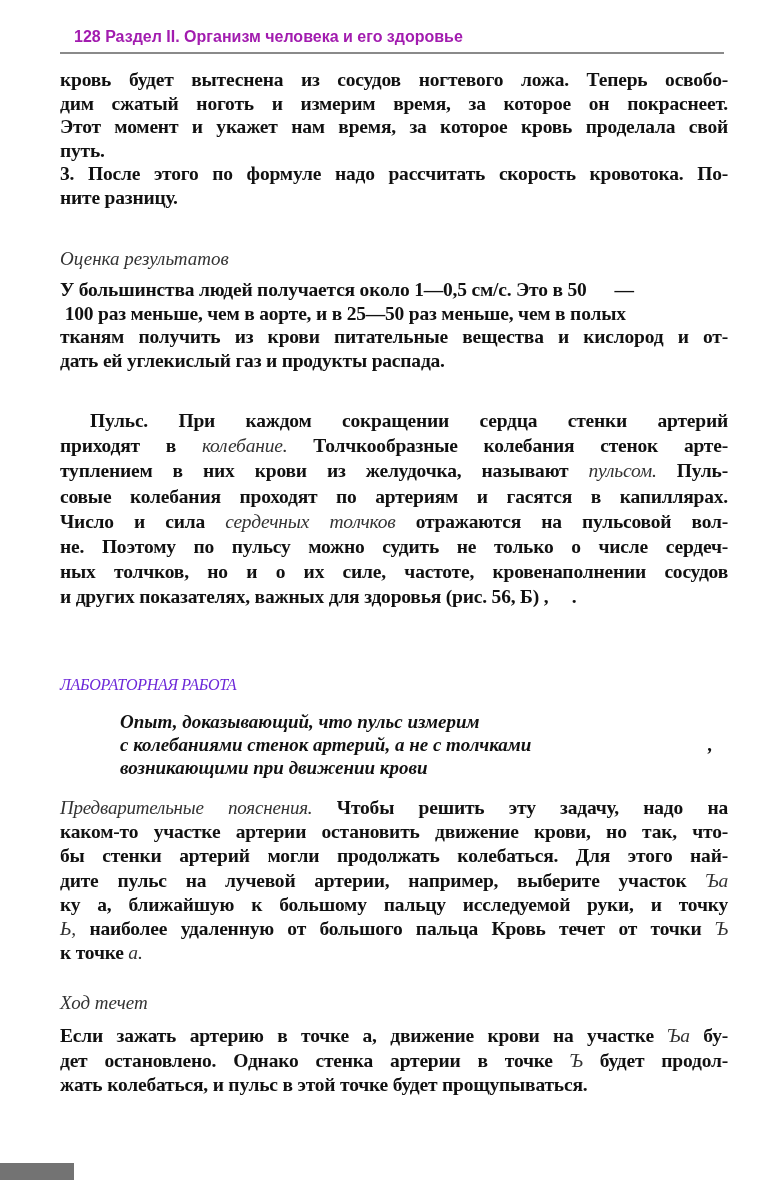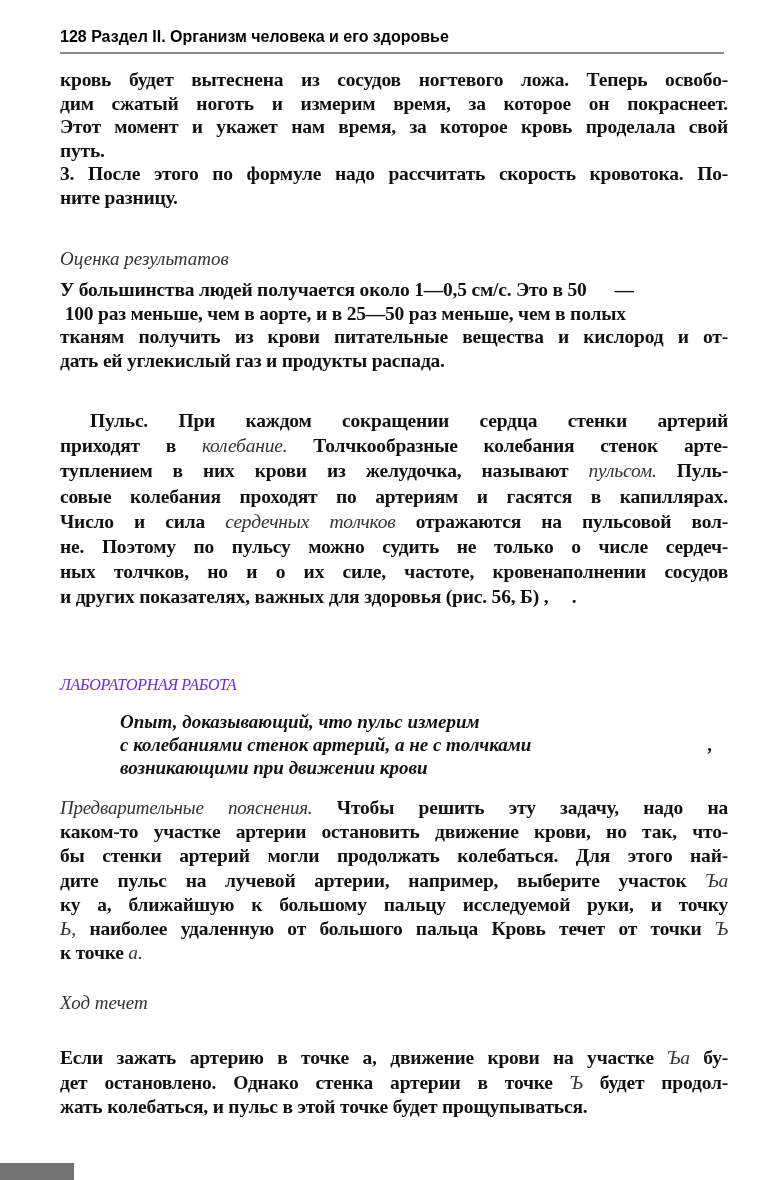--- a/index.html
+++ b/index.html
@@ -1,19 +1,19 @@
 <!DOCTYPE html>
 <html><head>
 <meta charset="utf-8">
 <style>
   html, body { margin: 0; padding: 0; background: #ffffff; }
   body { width: 784px; height: 1180px; position: relative; overflow: hidden;
          font-family: "Liberation Serif", serif; color: #111; }
-  .header { position: absolute; left: 60px; top: 28px; width: 664px; height: 24px;
-            color: #000000; font-family: "Liberation Sans", sans-serif; font-size: 16px;
+  .header { position: absolute; left: 74px; top: 28px; width: 664px; height: 24px;
+            color: #a21caf; font-family: "Liberation Sans", sans-serif; font-size: 16px;
             font-weight: bold; white-space: nowrap; overflow: hidden; }
   .rule { position: absolute; left: 60px; top: 52px; width: 664px; height: 2px; background: #8a8a8a; }
   .block { position: absolute; left: 60px; width: 668px; }
   .bold { font-weight: bold; font-size: 19.5px; line-height: 23.5px; letter-spacing: -0.2px; }
   .line { display: block; white-space: nowrap; }
   .jl { display: block; text-align: justify; text-align-last: justify; white-space: normal; }
   .it { font-style: italic; font-weight: normal; color: #333; }
   .subhead { position: absolute; left: 60px; font-style: italic; font-size: 19px; color: #333; }
   .lab { position: absolute; left: 60px; font-style: italic; font-size: 16px; color: #6d28d9; letter-spacing: -0.3px; }
   .labtitle { position: absolute; left: 120px; font-style: italic; font-weight: bold; font-size: 19px;
@@ -68,19 +68,19 @@
   <span class="jl"><span class="it" style="font-size:19px;">Предварительные пояснения.</span><span> Чтобы решить эту задачу, надо на</span></span>
   <span class="jl">каком-то участке артерии остановить движение крови, но так, что-</span>
   <span class="jl">бы стенки артерий могли продолжать колебаться. Для этого най-</span>
   <span class="jl"><span>дите пульс на лучевой артерии, например, выберите участок </span><span class="it">Ъа</span></span>
   <span class="jl">ку а, ближайшую к большому пальцу исследуемой руки, и точку</span>
   <span class="jl"><span class="it">Ь,</span><span> наиболее удаленную от большого пальца Кровь течет от точки </span><span class="it">Ъ</span></span>
   <span class="line"><span>к точке </span><span class="it">а.</span></span>
 </div>
 
 <div class="subhead" style="top:992px;">Ход течет</div>
-<div class="block bold" style="top:1024px; line-height:24.5px;margin-top:22px;">
+<div class="block bold" style="top:1024px; line-height:24.5px;">
   <span class="jl"><span>Если зажать артерию в точке а, движение крови на участке </span><span class="it">Ъа</span><span> бу-</span></span>
   <span class="jl"><span>дет остановлено. Однако стенка артерии в точке </span><span class="it">Ъ</span><span> будет продол-</span></span>
   <span class="line">жать колебаться, и пульс в этой точке будет прощупываться.</span>
 </div>
 
 <div class="watermark">http://gdz.wtf</div>
 
 </body></html>

